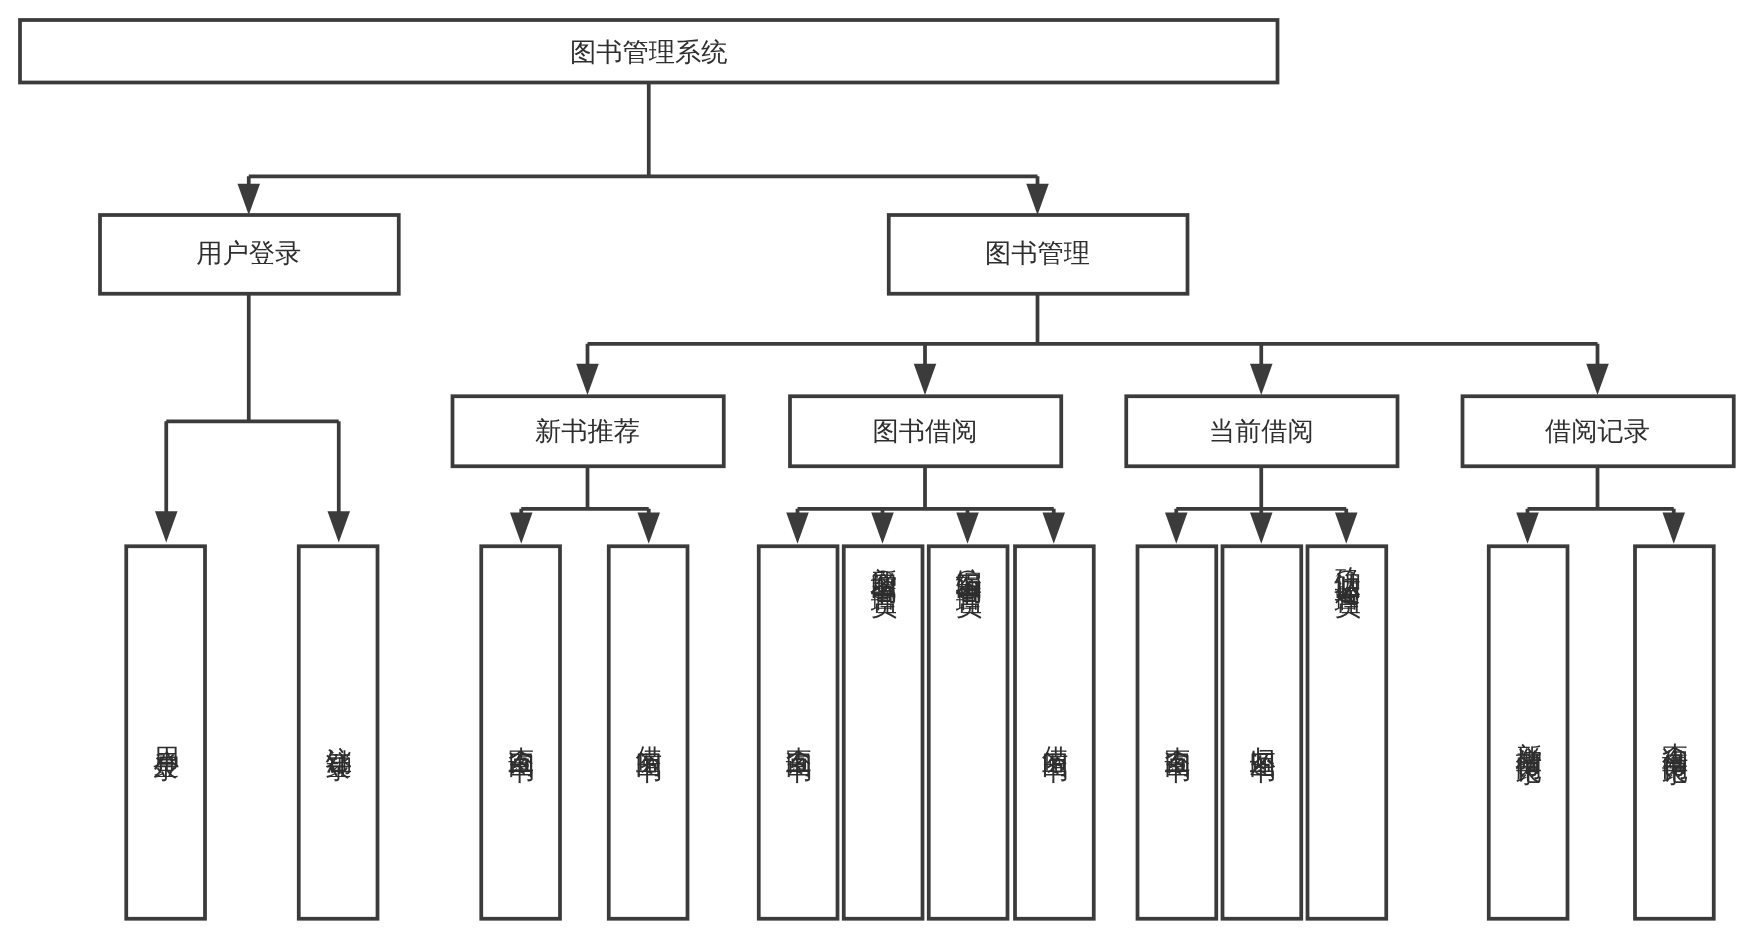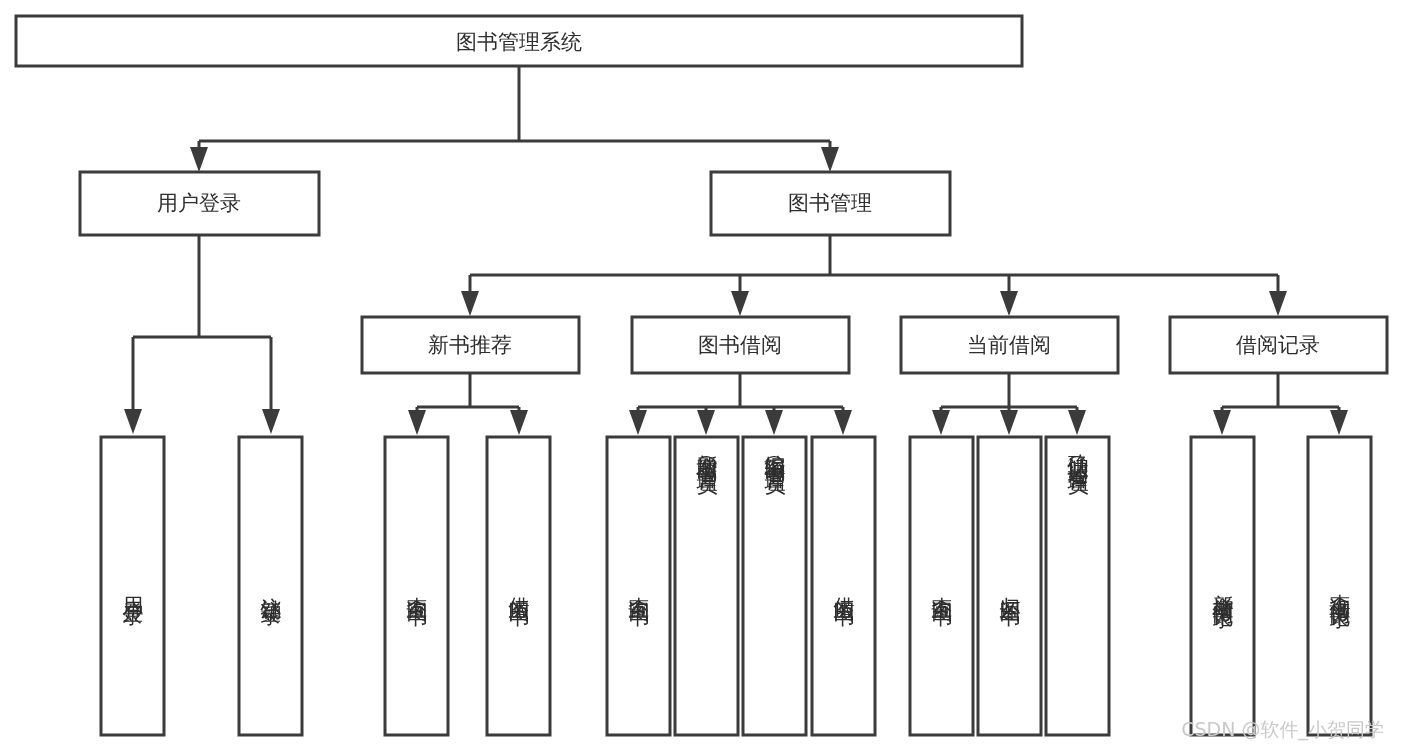--- a/index.html
+++ b/index.html
@@ -235,14 +235,13 @@
     <span class="v-label">确认归还（管理员）</span>
   </div>
 
   <div class="v-label-wrap" style="left:1191px;top:437px;width:63px;height:298px;">
     <span class="v-label">新增借阅记录</span>
   </div>
   <div class="v-label-wrap" style="left:1308px;top:437px;width:63px;height:298px;">
     <span class="v-label">查询借阅记录</span>
   </div>
 
-  <div class="watermark">CSDN @软件_小贺同学</div>
 </div>
 
 </body></html>

